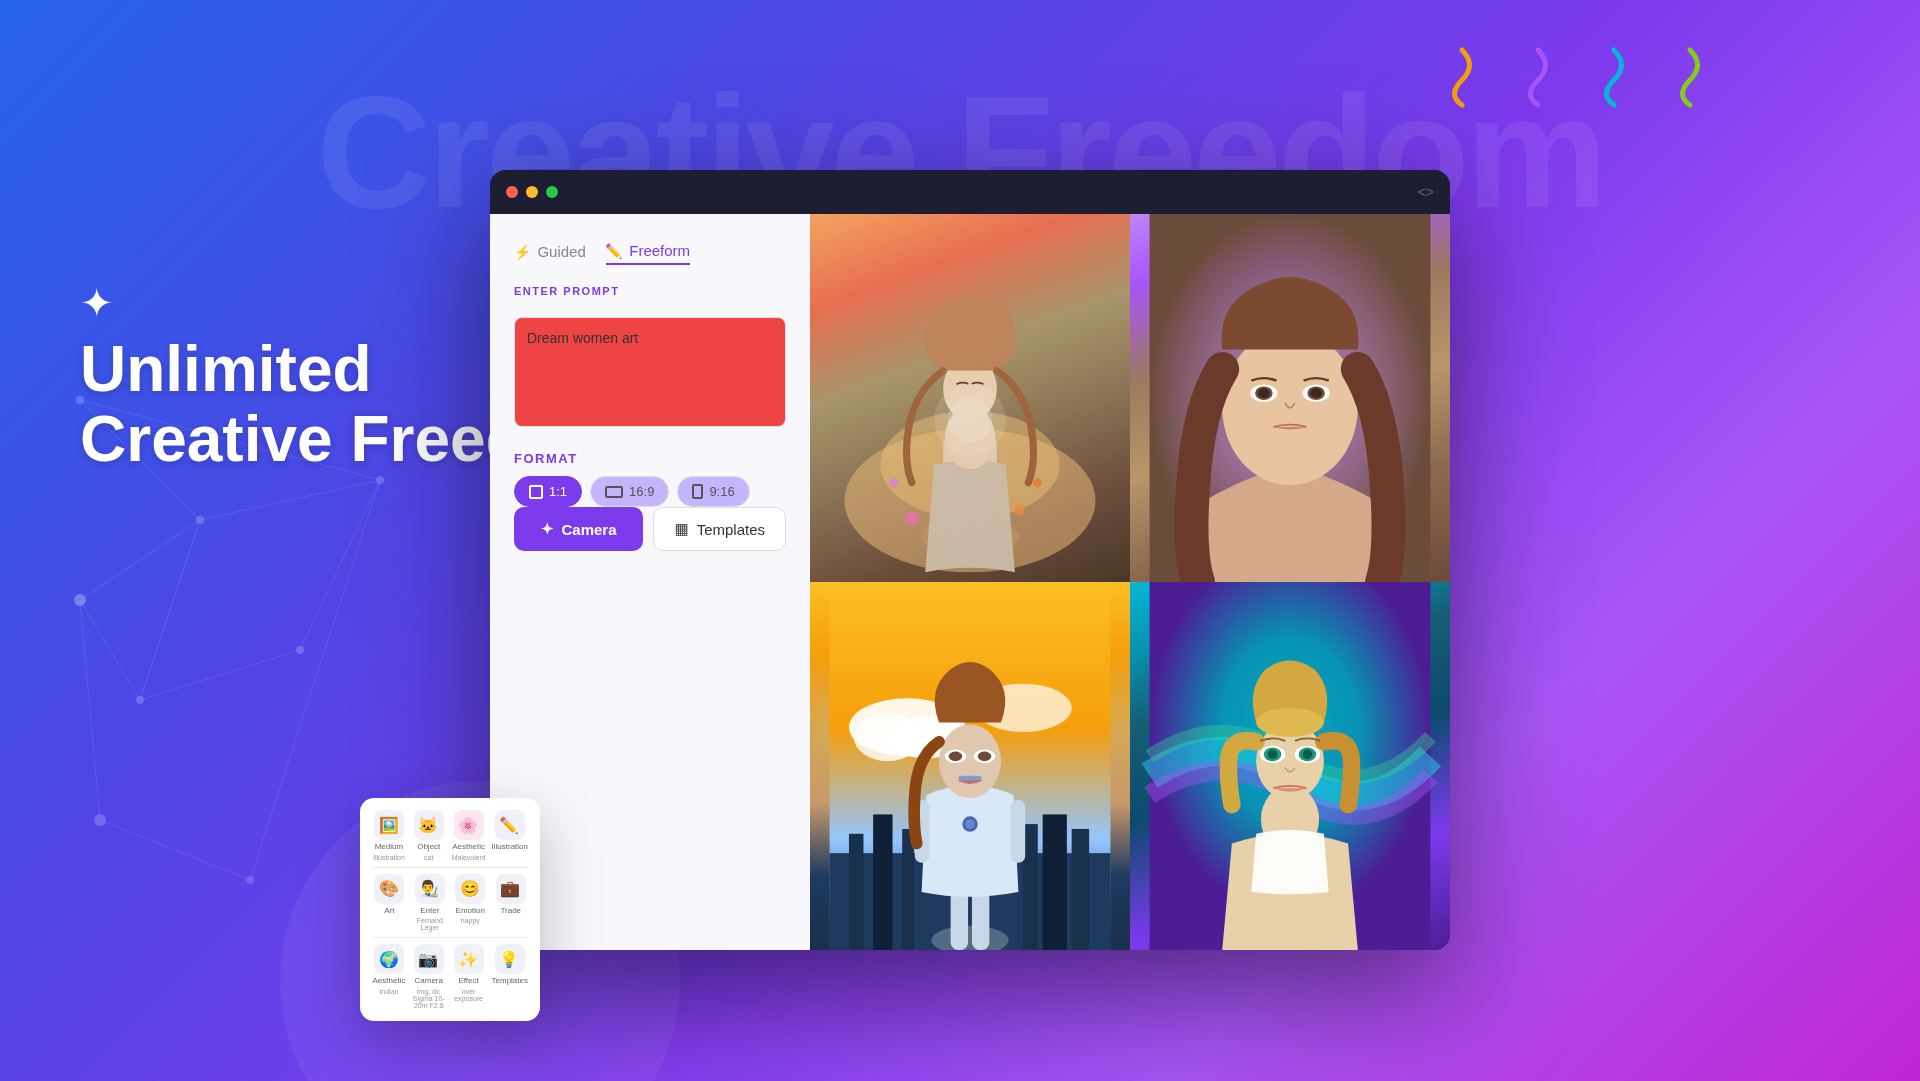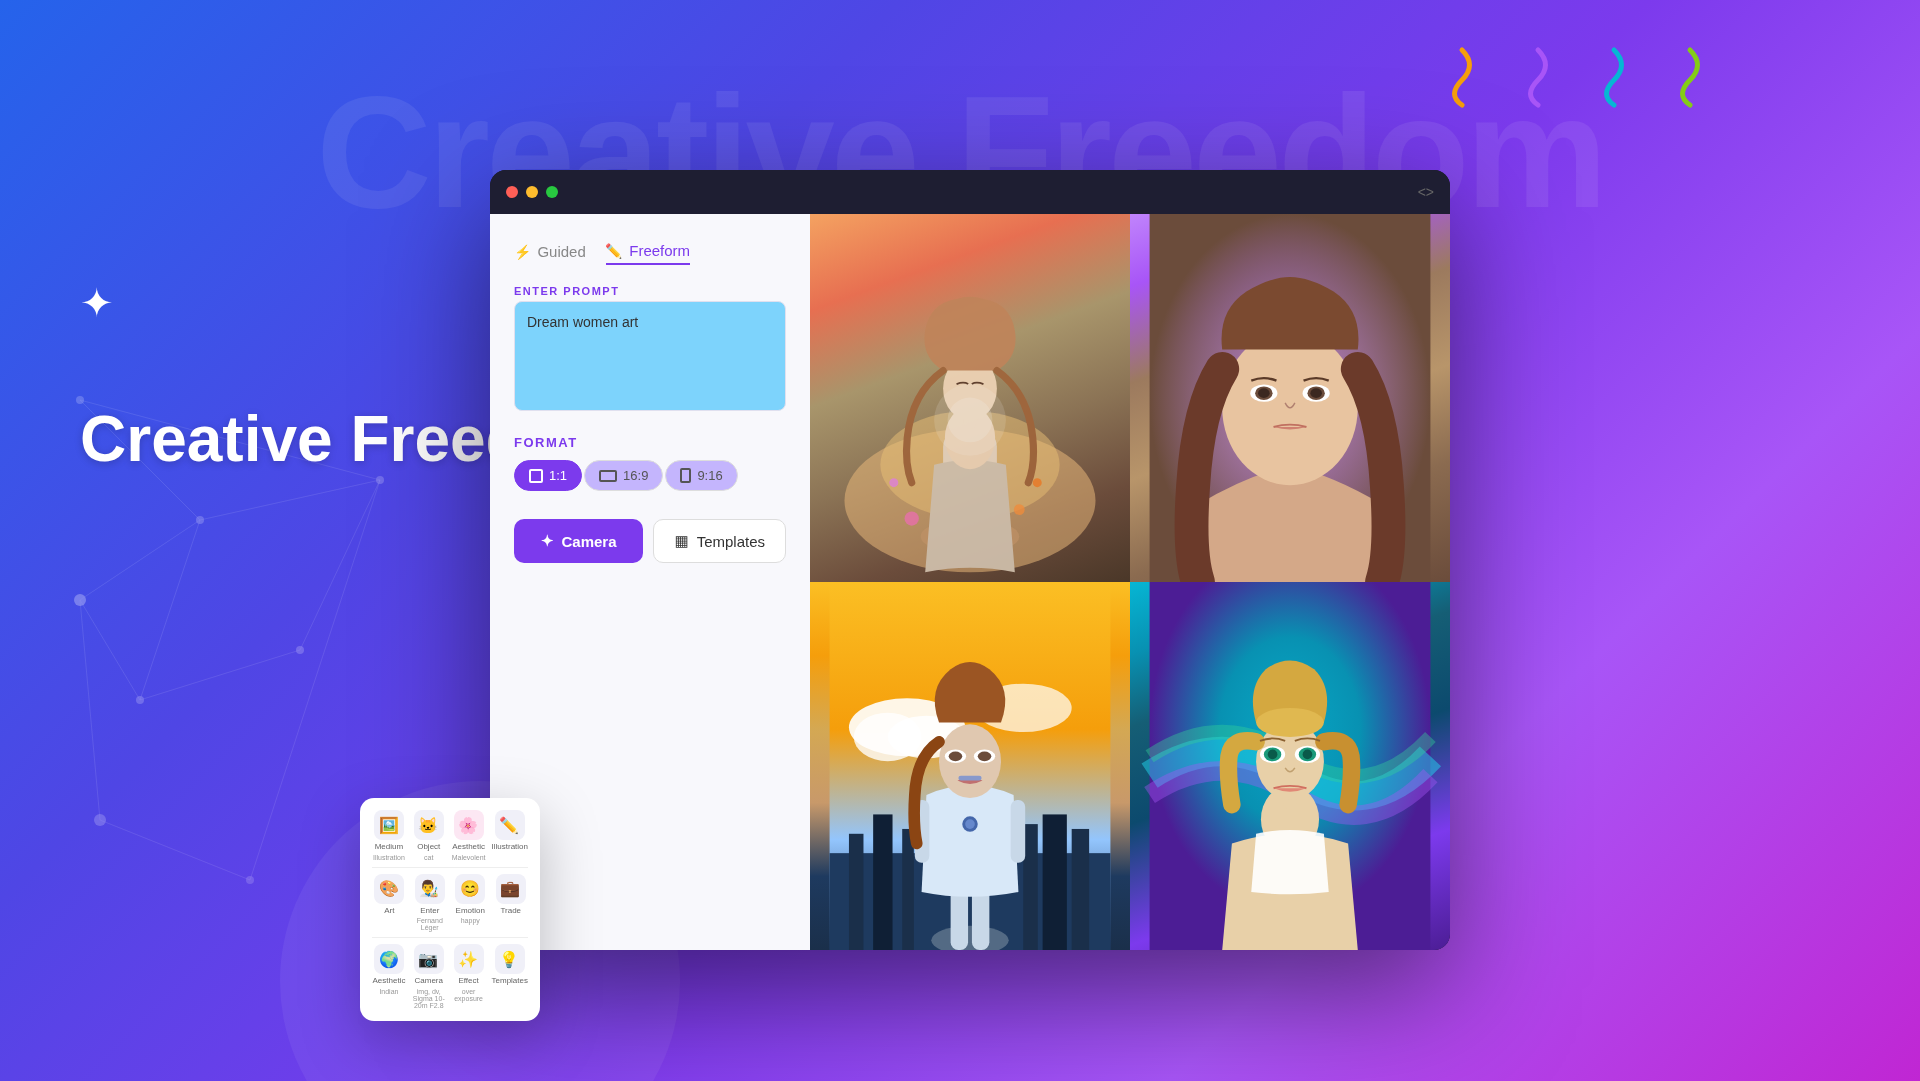--- a/index.html
+++ b/index.html
@@ -140,52 +140,51 @@
       color: #7c3aed;
       border-bottom: 2px solid #7c3aed;
     }
     .tab-icon { font-size: 14px; }
 
     .label {
       font-size: 11px;
       font-weight: 700;
       letter-spacing: 1.5px;
       color: #7c3aed;
-      margin-bottom: 4px;
+      margin-bottom: 20px;
       text-transform: uppercase;
     }
 
     .prompt-textarea {
       width: 100%;
       height: 110px;
       border: 1.5px solid #e0e0ef;
       border-radius: 8px;
       padding: 12px;
       font-size: 14px;
       color: #333;
-      background: #7dd3fc;
+      background: #ef4444;
       resize: none;
       outline: none;
       font-family: inherit;
       margin-bottom: 20px;
     }
 
     .format-label {
       font-size: 13px;
       font-weight: 700;
       letter-spacing: 1.5px;
       color: #7c3aed;
       margin-bottom: 10px;
       text-transform: uppercase;
     }
 
     .format-options {
       display: flex;
-      gap: 2px;
-      margin-bottom: 28px;
+      gap: 8px;
     }
     .format-btn {
       display: flex;
       align-items: center;
       gap: 6px;
       padding: 7px 14px;
       border-radius: 20px;
       border: 1.5px solid #ddd;
       background: #c4b5fd;
       font-size: 13px;
@@ -358,21 +357,21 @@
     <path d="M30 10 Q45 25 30 40 Q15 55 30 65" stroke="#06b6d4" stroke-width="5" stroke-linecap="round" fill="none"></path>
   </svg>
   <svg class="squiggle" viewBox="0 0 60 70" fill="none">
     <path d="M30 10 Q45 25 30 40 Q15 55 30 65" stroke="#84cc16" stroke-width="5" stroke-linecap="round" fill="none"></path>
   </svg>
 </div>
 
 <div class="hero-text">
   <div class="hero-star">✦</div>
   <div class="hero-title">
-    <br>
+    <span>Unlimited</span><br>
     <span>Creative Freedom</span>
   </div>
 </div>
 
 <div style="position:absolute; bottom:-100px; left:280px; width:400px; height:400px; border-radius:50%; background:rgba(255,255,255,0.06); z-index:2;"></div>
 
 <div class="app-window">
 
   <div class="window-titlebar">
     <div class="traffic-light tl-red"></div>

